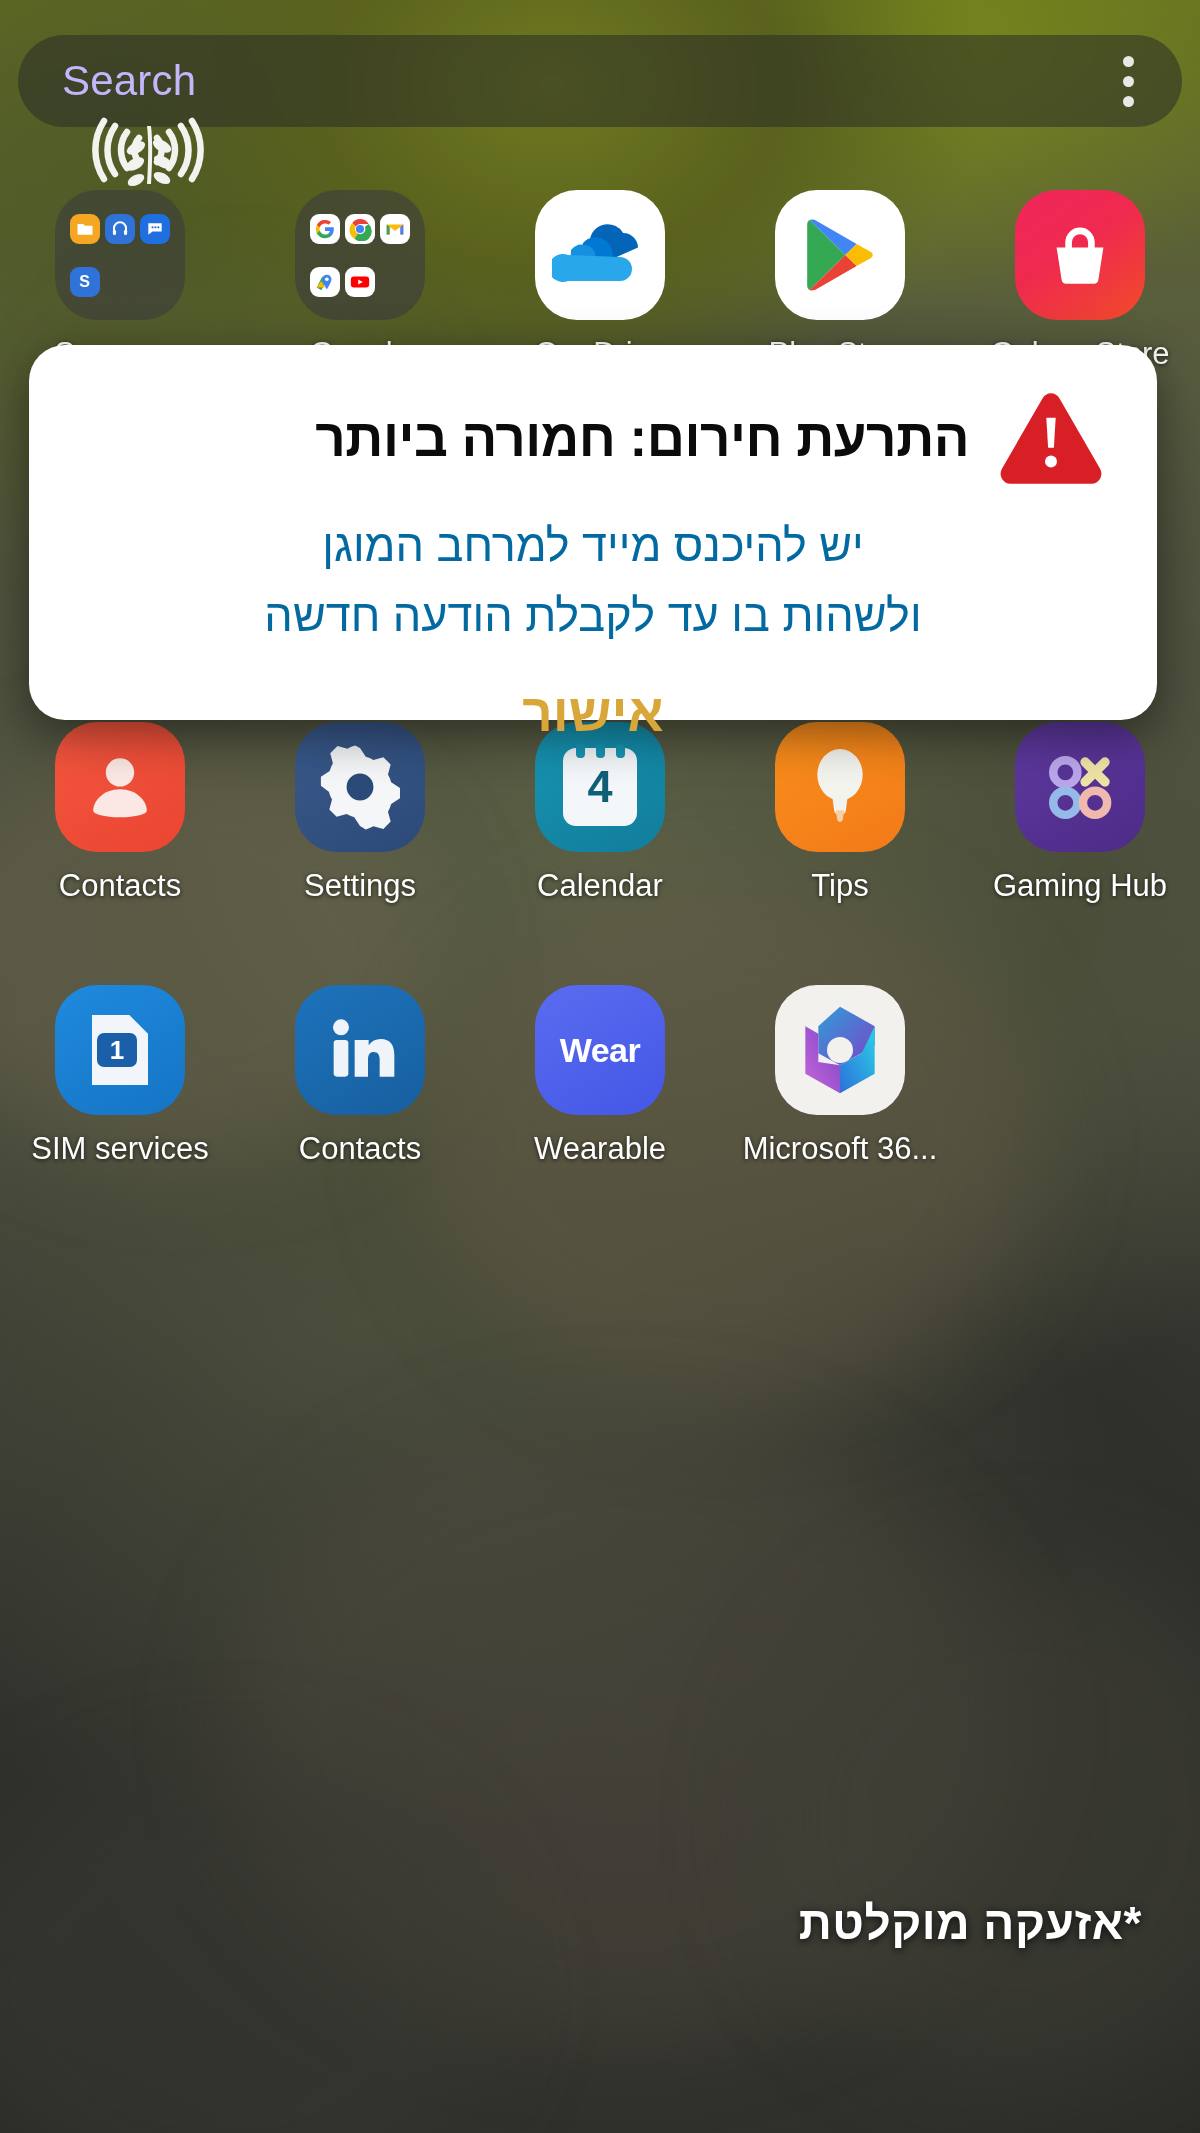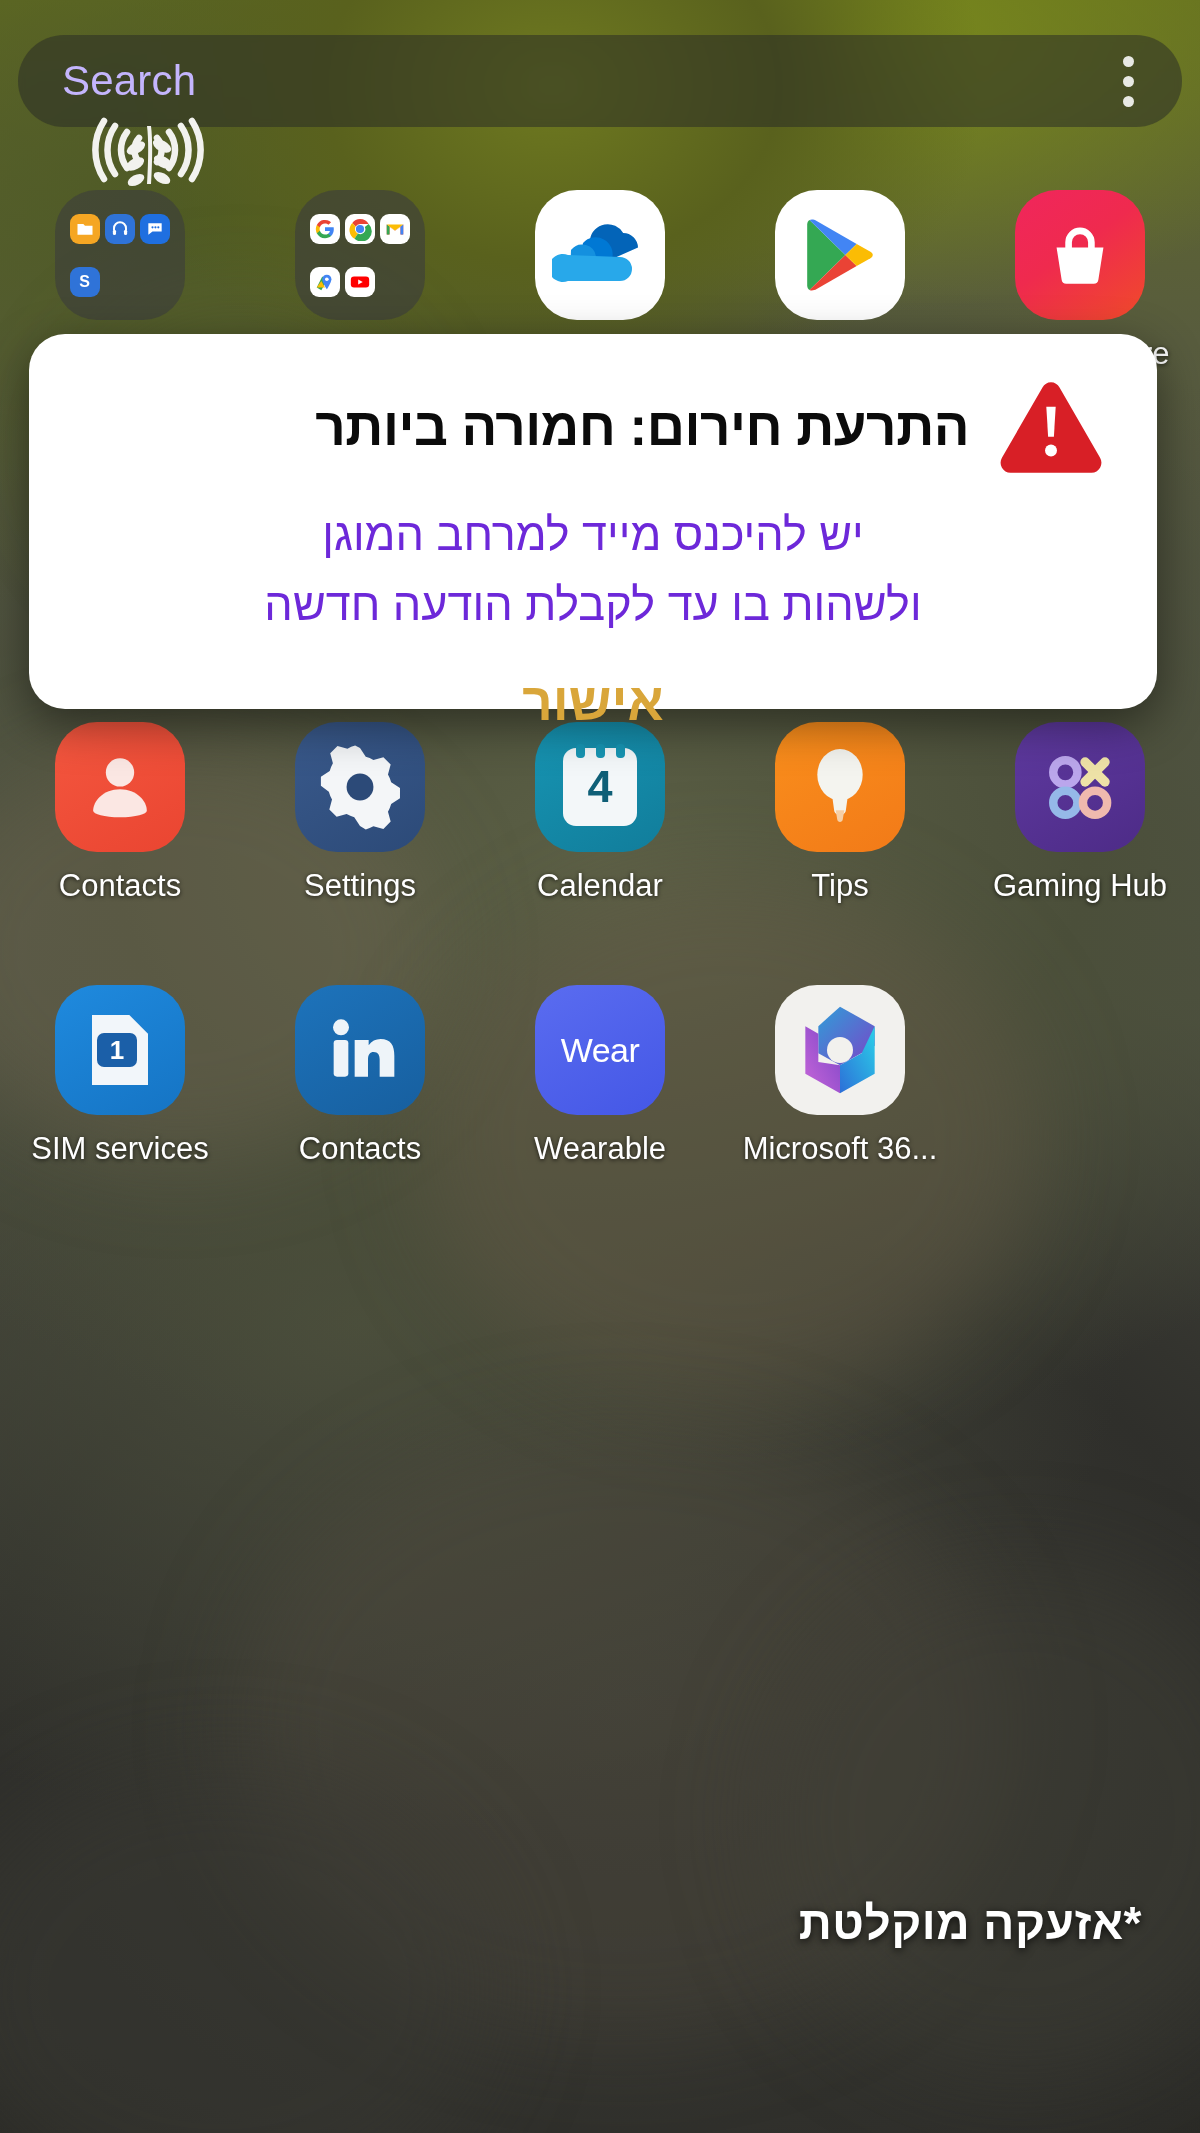--- a/index.html
+++ b/index.html
@@ -52,28 +52,28 @@
   .folder{background:rgba(60,62,60,.62);border-radius:42px;width:130px;height:130px;
     display:grid;grid-template-columns:repeat(3,1fr);grid-template-rows:repeat(2,1fr);
     padding:14px;box-sizing:border-box;gap:4px;align-items:center;justify-items:center;}
   .mini{width:30px;height:30px;border-radius:9px;display:flex;align-items:center;justify-content:center;font-size:20px;font-weight:bold;background:#fff;}
 
   
   .siren{position:absolute;left:78px;top:88px;width:140px;height:125px;}
 
   
   .dialog{
-    position:absolute;left:29px;top:334px;width:1128px;height:375px;
+    position:absolute;left:29px;top:345px;width:1128px;height:375px;
     background:#fff;border-radius:36px;box-shadow:0 14px 48px rgba(0,0,0,.45);
     direction:rtl;
   }
   .dlg-head{display:flex;align-items:center;justify-content:flex-start;padding:44px 52px 0 52px;gap:28px;}
   .dlg-title{font-size:53px;font-weight:bold;color:#0b0b0b;line-height:1;letter-spacing:-.5px;}
   .tri{width:108px;height:96px;flex:none;}
-  .dlg-body{text-align:center;font-size:45px;color:#6d28d9;line-height:1.55;margin-top:26px;padding:0 40px;}
+  .dlg-body{text-align:center;font-size:45px;color:#0369a1;line-height:1.55;margin-top:26px;padding:0 40px;}
   .dlg-btn{display:block;width:100%;text-align:center;margin-top:30px;font-size:53px;font-weight:bold;
     color:#d9a63a;background:none;border:none;font-family:inherit;cursor:pointer;}
 
   
   .caption{position:absolute;right:58px;top:1896px;font-size:46px;font-weight:bold;color:#fff;
     direction:rtl;text-shadow:0 2px 8px rgba(0,0,0,.8);letter-spacing:.5px;}
 
   .m365{width:104px;height:104px;}
   .ol{width:96px;height:96px;}
 </style>
@@ -341,21 +341,21 @@
           <rect x="4.1" y="9" width="4.4" height="11" rx="1" fill="#eef4f9"></rect>
           <path fill="#eef4f9" d="M10.4 9h4.2v1.6a4.4 4.4 0 0 1 3.6-1.9c3 0 4.1 1.9 4.1 5V20h-4.4v-5.1c0-1.4-.5-2.3-1.8-2.3-1.1 0-1.7.8-1.7 2.3V20h-4z"></path>
         </svg>
       </div>
     </div>
     <div class="label">Contacts</div>
   </div>
 
   <div class="cell">
     <div class="icon">
-      <div class="squircle" style="background:linear-gradient(150deg,#5a6cf0,#4457e6);color:#fff;font-size:34px;font-weight:normal;letter-spacing:-.5px;">
+      <div class="squircle" style="background:linear-gradient(150deg,#5a6cf0,#4457e6);color:#fff;font-size:34px;font-weight:bold;letter-spacing:-.5px;">
         <span>Wear</span>
       </div>
     </div>
     <div class="label">Wearable</div>
   </div>
 
   <div class="cell">
     <div class="icon">
       <div class="squircle" style="background:#f2f1ee">
         <svg class="m365" viewBox="0 0 48 48">

